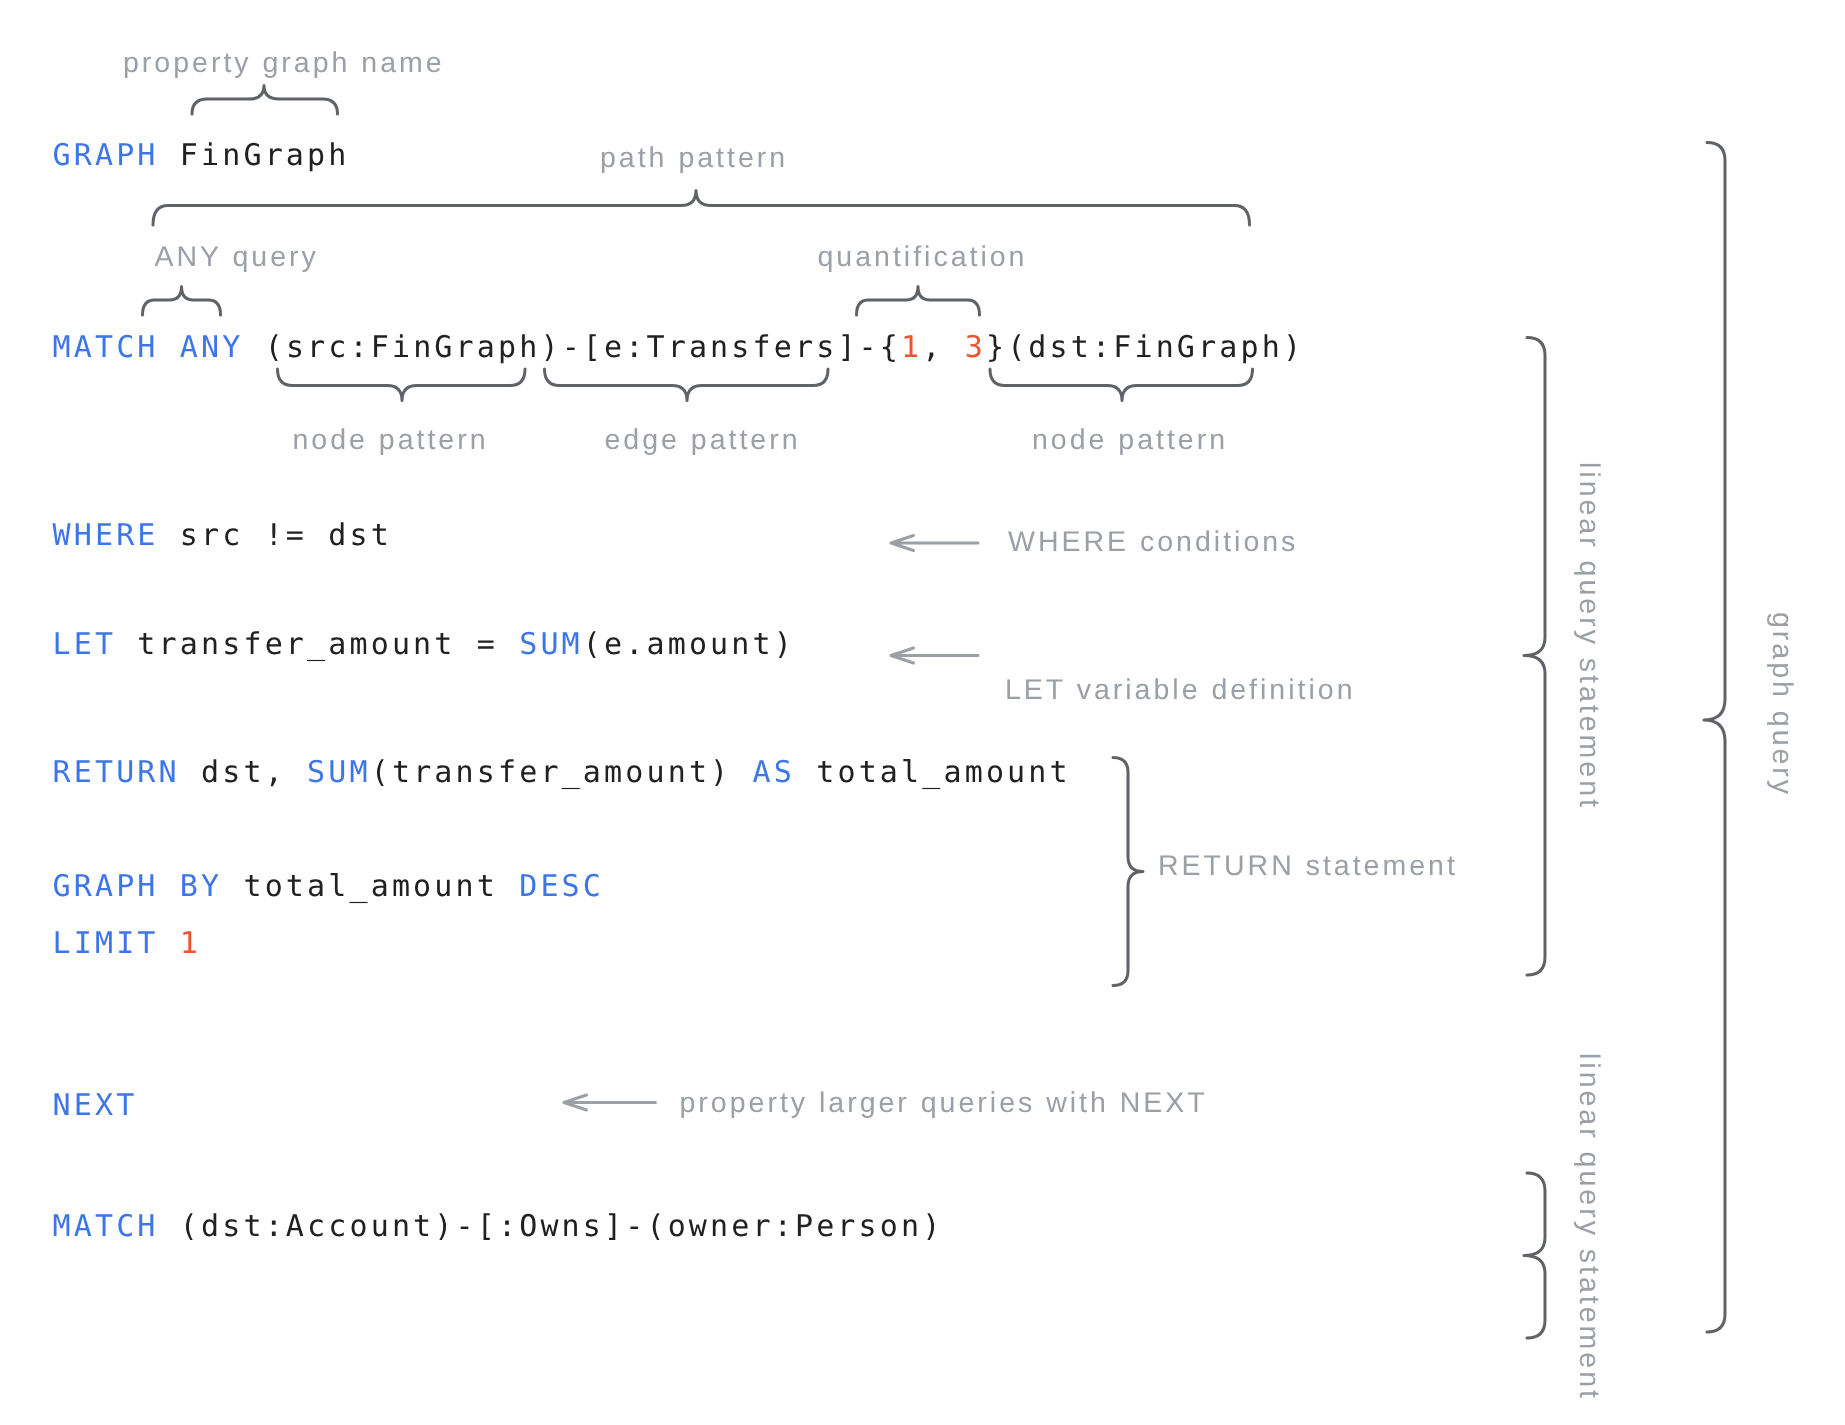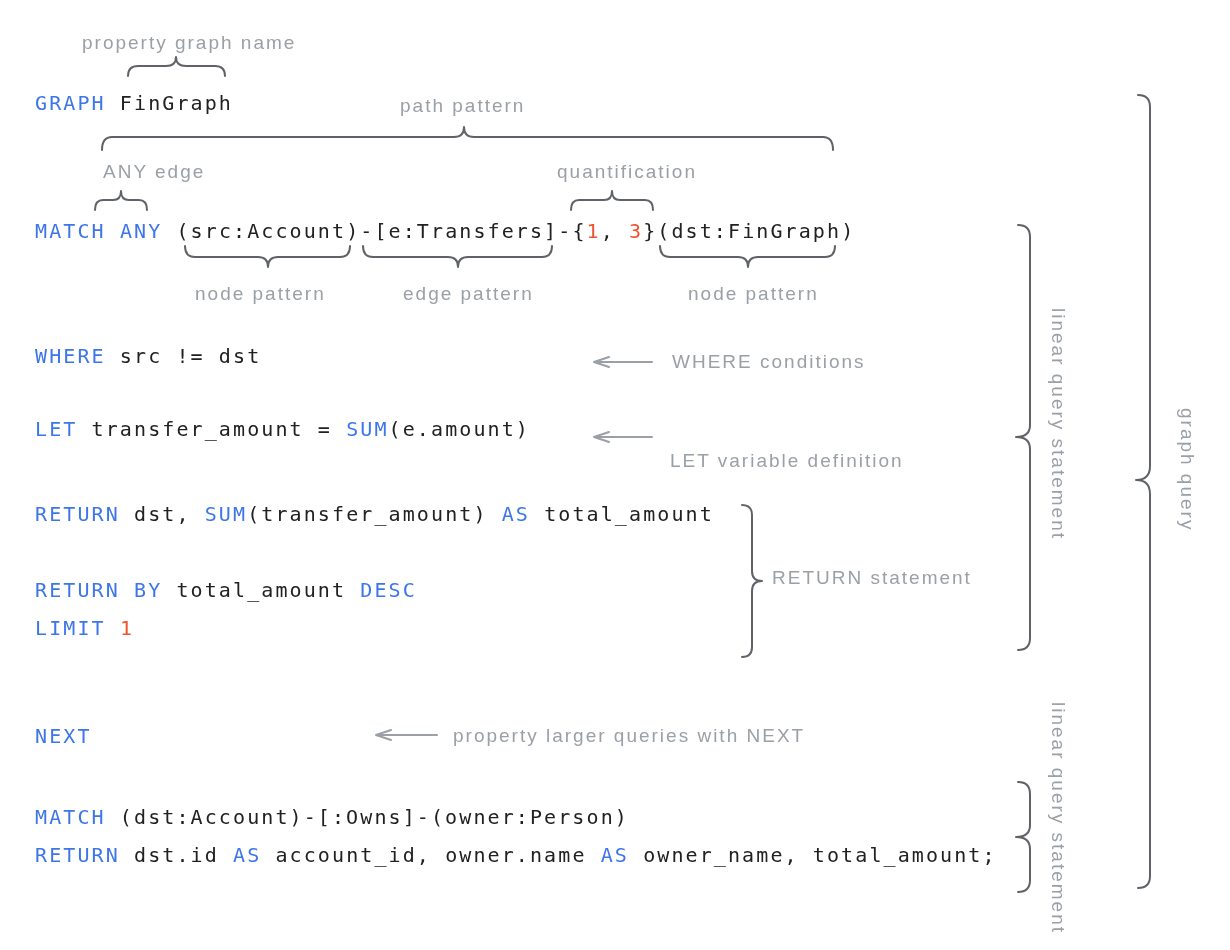--- a/index.html
+++ b/index.html
@@ -76,34 +76,33 @@
     <path class="brace" d="M 1138 95 Q 1150 95 1150 107 L 1150 466 Q 1150 480 1136 480 Q 1150 480 1150 494 L 1150 876 Q 1150 888 1138 888"></path>
 
     <path class="brace" d="M 1018 782 Q 1030 782 1030 794 L 1030 825 Q 1030 837 1016 837 Q 1030 837 1030 849 L 1030 880 Q 1030 892 1018 892"></path>
 
     <path class="arrow" d="M 652 362 L 594 362 M 609 357 L 594 362 L 609 367"></path>
     <path class="arrow" d="M 652 437 L 594 437 M 609 432 L 594 437 L 609 442"></path>
     <path class="arrow" d="M 437 735 L 376 735 M 391 730 L 376 735 L 391 740"></path>
   </svg>
 
   <div class="code-line" style="top:88px"><span class="tok-kw">GRAPH</span><span class="tok-code"> FinGraph</span></div>
-  <div class="code-line" style="top:216px"><span class="tok-kw">MATCH</span><span class="tok-code"> </span><span class="tok-kw">ANY</span><span class="tok-code"> (src:Account)-[e:Transfers]-{</span><span class="tok-num">1</span><span class="tok-code">, </span><span class="tok-num">3</span><span class="tok-code">}(dst:FinGraph)</span></div>
+  <div class="code-line" style="top:216px"><span class="tok-kw">MATCH</span><span class="tok-code"> </span><span class="tok-kw">ANY</span><span class="tok-code"> (src:FinGraph)-[e:Transfers]-{</span><span class="tok-num">1</span><span class="tok-code">, </span><span class="tok-num">3</span><span class="tok-code">}(dst:FinGraph)</span></div>
   <div class="code-line" style="top:341px"><span class="tok-kw">WHERE</span><span class="tok-code"> src != dst</span></div>
   <div class="code-line" style="top:499px"><span class="tok-kw">RETURN</span><span class="tok-code"> dst, </span><span class="tok-kw">SUM</span><span class="tok-code">(transfer_amount) </span><span class="tok-kw">AS</span><span class="tok-code"> total_amount</span></div>
   <div class="code-line" style="top:414px"><span class="tok-kw">LET</span><span class="tok-code"> transfer_amount = </span><span class="tok-kw">SUM</span><span class="tok-code">(e.amount)</span></div>
-  <div class="code-line" style="top:575px"><span class="tok-kw">RETURN BY</span><span class="tok-code"> total_amount </span><span class="tok-kw">DESC</span></div>
+  <div class="code-line" style="top:575px"><span class="tok-kw">GRAPH BY</span><span class="tok-code"> total_amount </span><span class="tok-kw">DESC</span></div>
   <div class="code-line" style="top:613px"><span class="tok-kw">LIMIT</span><span class="tok-code"> </span><span class="tok-num">1</span></div>
   <div class="code-line" style="top:721px"><span class="tok-kw">NEXT</span></div>
   <div class="code-line" style="top:802px"><span class="tok-kw">MATCH</span><span class="tok-code"> (dst:Account)-[:Owns]-(owner:Person)</span></div>
-  <div class="code-line" style="top:840px"><span class="tok-kw">RETURN</span><span class="tok-code"> dst.id </span><span class="tok-kw">AS</span><span class="tok-code"> account_id, owner.name </span><span class="tok-kw">AS</span><span class="tok-code"> owner_name, total_amount;</span></div>
 
   <div class="label" style="left:82px;top:30px">property graph name</div>
   <div class="label" style="left:400px;top:93px">path pattern</div>
-  <div class="label" style="left:103px;top:159px">ANY edge</div>
-  <div class="label" style="left:557px;top:159px">quantification</div>
+  <div class="label" style="left:103px;top:159px">ANY query</div>
+  <div class="label" style="left:545px;top:159px">quantification</div>
   <div class="label" style="left:195px;top:281px">node pattern</div>
   <div class="label" style="left:403px;top:281px">edge pattern</div>
   <div class="label" style="left:688px;top:281px">node pattern</div>
   <div class="label" style="left:672px;top:349px">WHERE conditions</div>
   <div class="label" style="left:670px;top:448px">LET variable definition</div>
   <div class="label" style="left:772px;top:565px">RETURN statement</div>
   <div class="label" style="left:453px;top:723px">property larger queries with NEXT</div>
 
   <div class="vlabel" style="left:1043px;top:308px">linear query statement</div>
   <div class="vlabel" style="left:1172px;top:408px">graph query</div>

